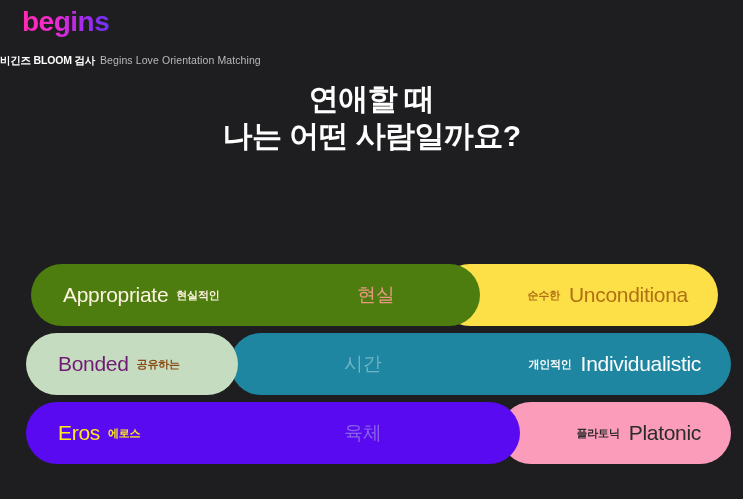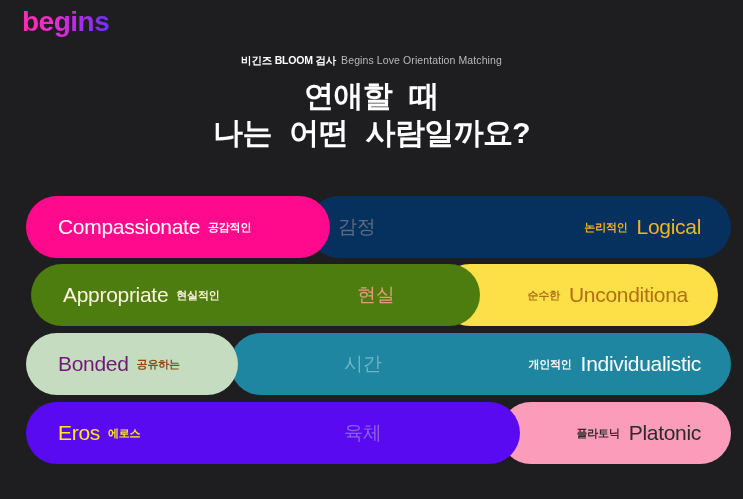--- a/index.html
+++ b/index.html
@@ -30,21 +30,21 @@
     color: transparent;
     -webkit-text-fill-color: transparent;
   }
 
   
   .eyebrow {
     position: absolute;
     top: 53px;
     left: 0;
     width: 743px;
-    text-align: center;
+    text-align: left;
     font-size: 10.5px;
     line-height: 14px;
     white-space: nowrap;
   }
   .eyebrow .kr {
     color: #ffffff;
     font-weight: 700;
     letter-spacing: -0.2px;
   }
   .eyebrow .en {
@@ -59,21 +59,21 @@
     top: 80px;
     left: 0;
     width: 743px;
     text-align: center;
     color: #ffffff;
     font-size: 30px;
     font-weight: 700;
     line-height: 37px;
     letter-spacing: -0.6px;
   }
-  .title .line { display: block; font-family: Liberation Mono, monospace; }
+  .title .line { display: block; }
 
   
   .bars {
     position: absolute;
     left: 0;
     top: 196px;
     width: 743px;
     height: 280px;
   }
   .row {
@@ -144,31 +144,20 @@
   <span class="kr">비긴즈 BLOOM 검사</span><span class="en">Begins Love Orientation Matching</span>
 </div>
 
 <div class="title">
   <span class="line">연애할 때</span>
   <span class="line">나는 어떤 사람일까요?</span>
 </div>
 
 <div class="bars">
 
-  <div class="row r1">
-    <div class="pill left" style="left: 26px; width: 272px; background: rgb(255, 10, 140);">
-      <span class="term" style="color: rgb(255, 255, 255);">Compassionate</span>
-      <span class="sub" style="color: rgb(255, 255, 255);">공감적인</span>
-    </div>
-    <div class="pill right" style="left: 308px; width: 393px; background: rgb(6, 48, 94);">
-      <span class="sub" style="color: rgb(245, 179, 30);">논리적인</span>
-      <span class="term" style="color: rgb(245, 179, 30);">Logical</span>
-    </div>
-    <div class="axis-word" style="left: 338px; color: rgb(91, 107, 128);">감정</div>
-  </div>
 
   <div class="row r2">
     <div class="pill left" style="left: 31px; width: 417px; background: #4d7c0f;">
       <span class="term" style="color: rgb(253, 243, 224);">Appropriate</span>
       <span class="sub" style="color: rgb(253, 243, 224);">현실적인</span>
     </div>
     <div class="pill right" style="left: 439px; width: 249px; background: #fde047;">
       <span class="sub" style="color: rgb(176, 112, 19);">순수한</span>
       <span class="term" style="color: rgb(176, 112, 19);">Unconditiona</span>
     </div>

